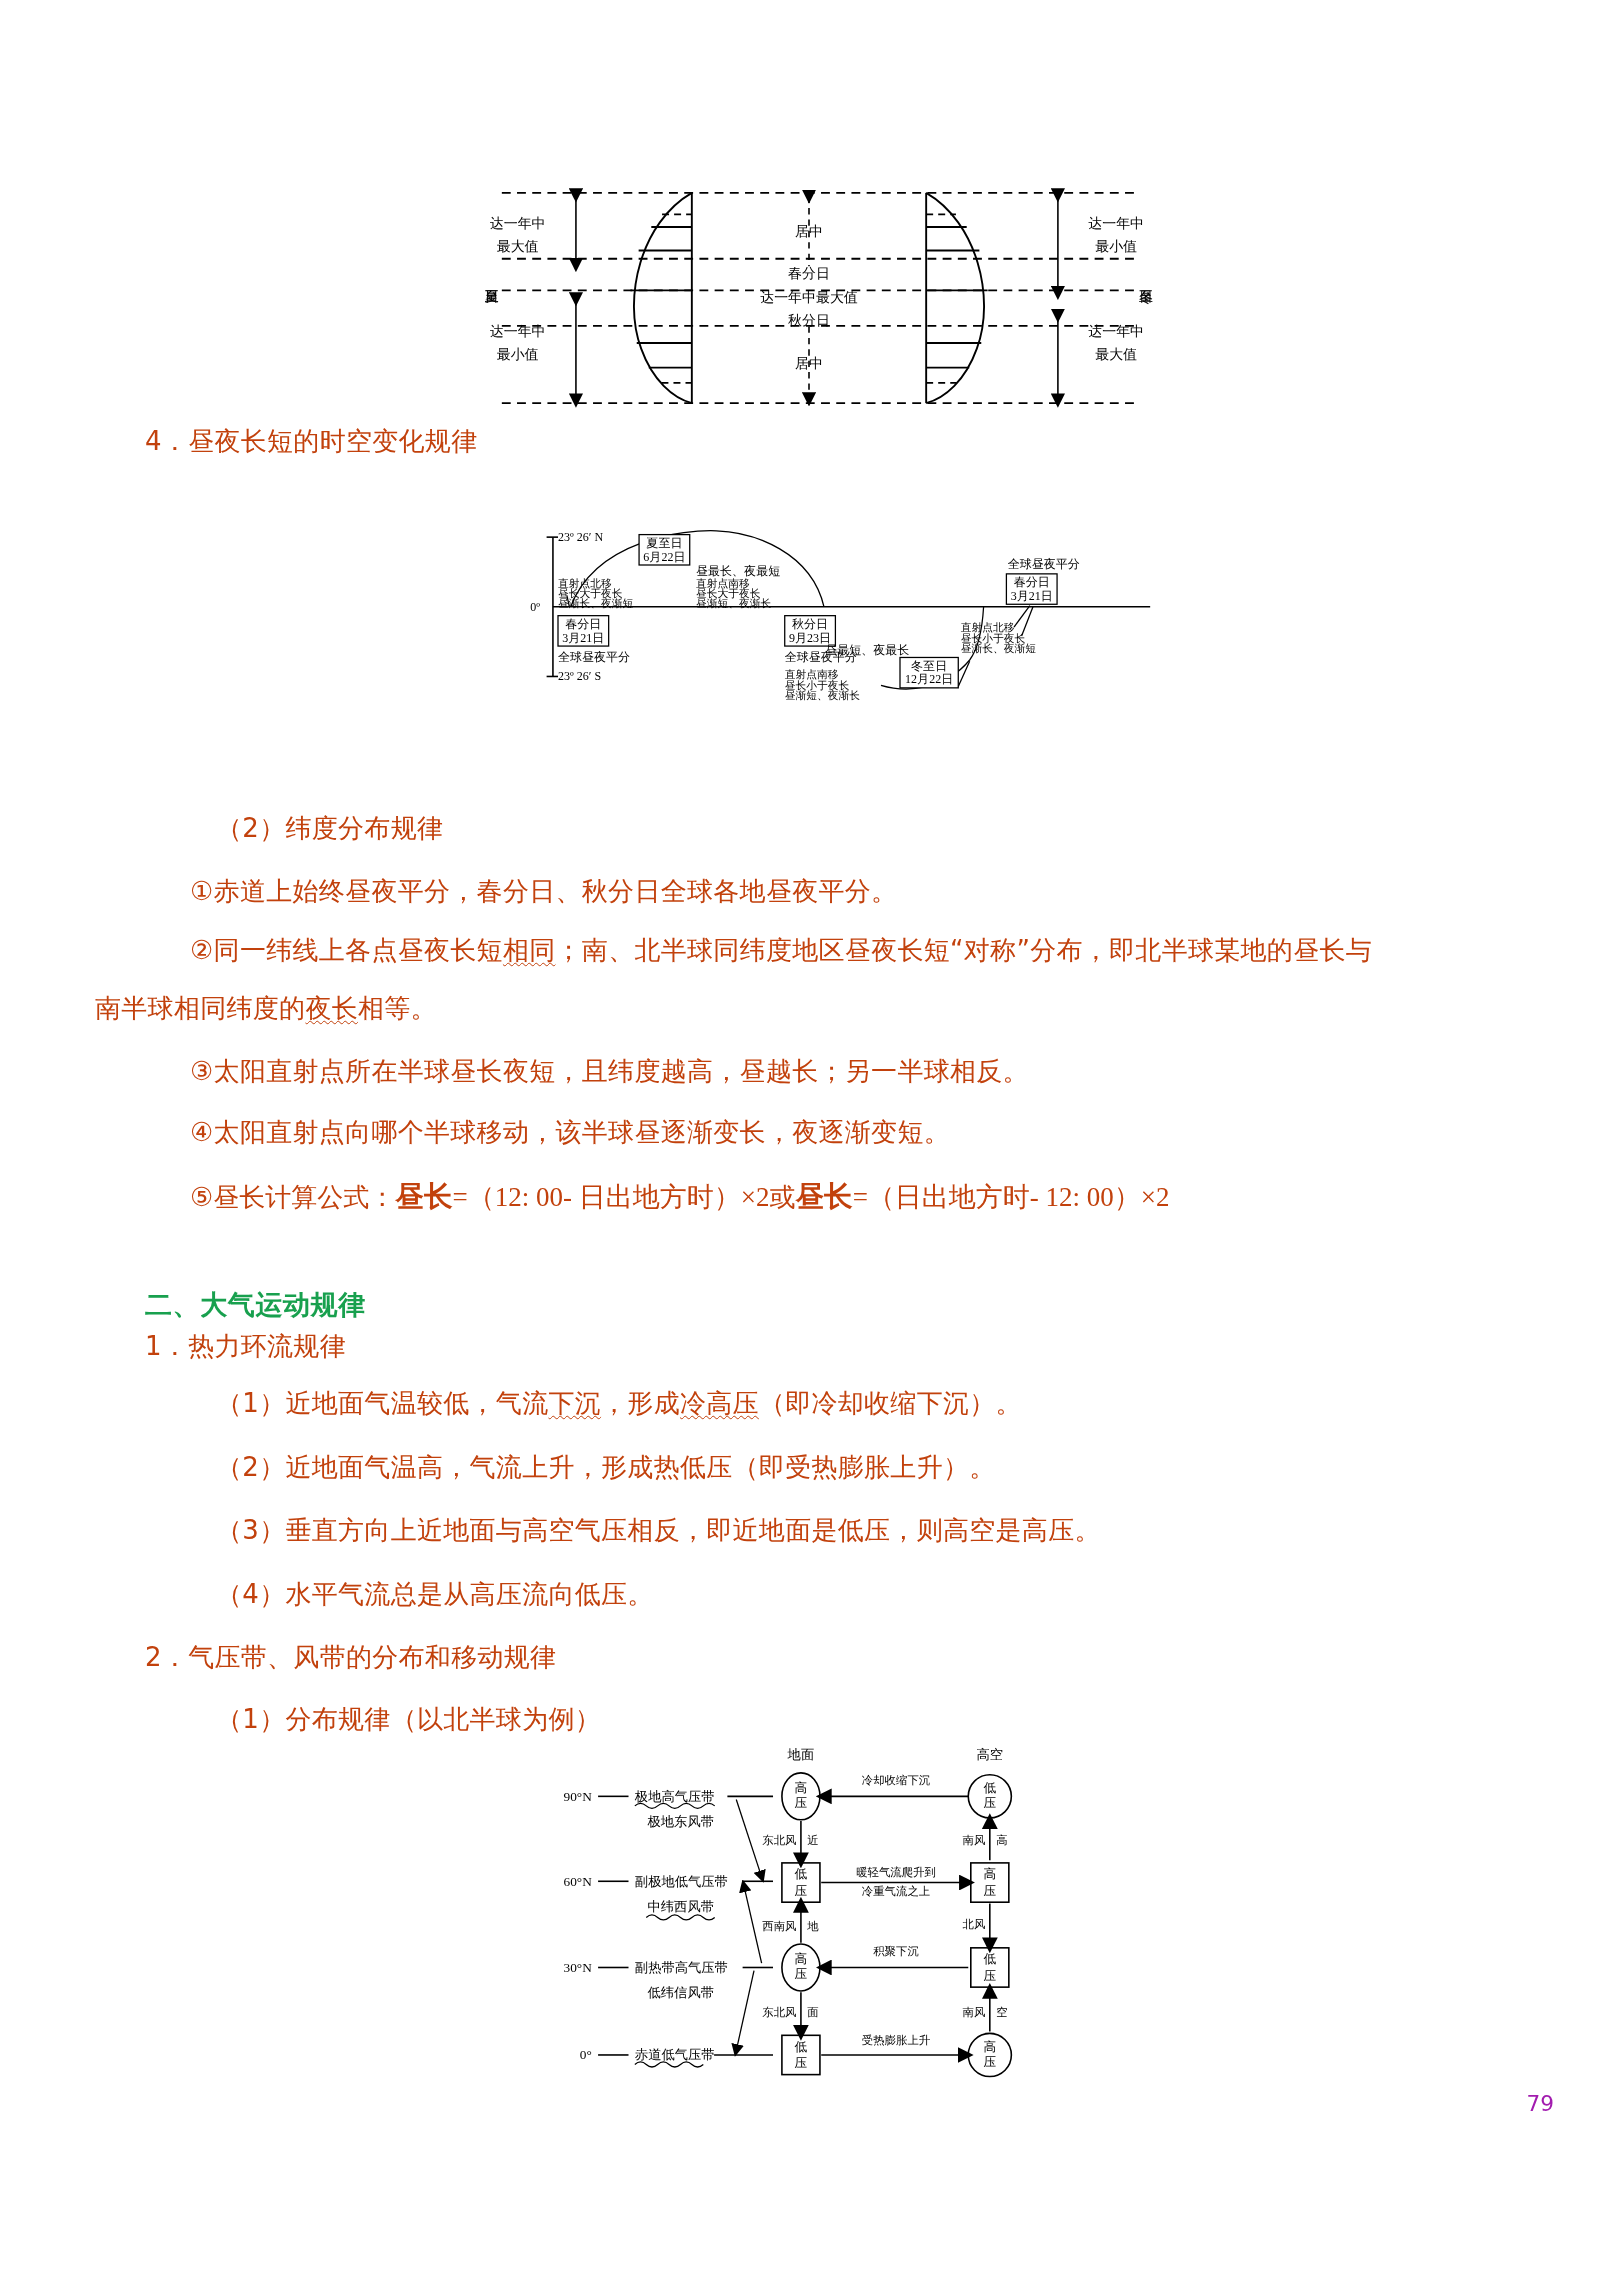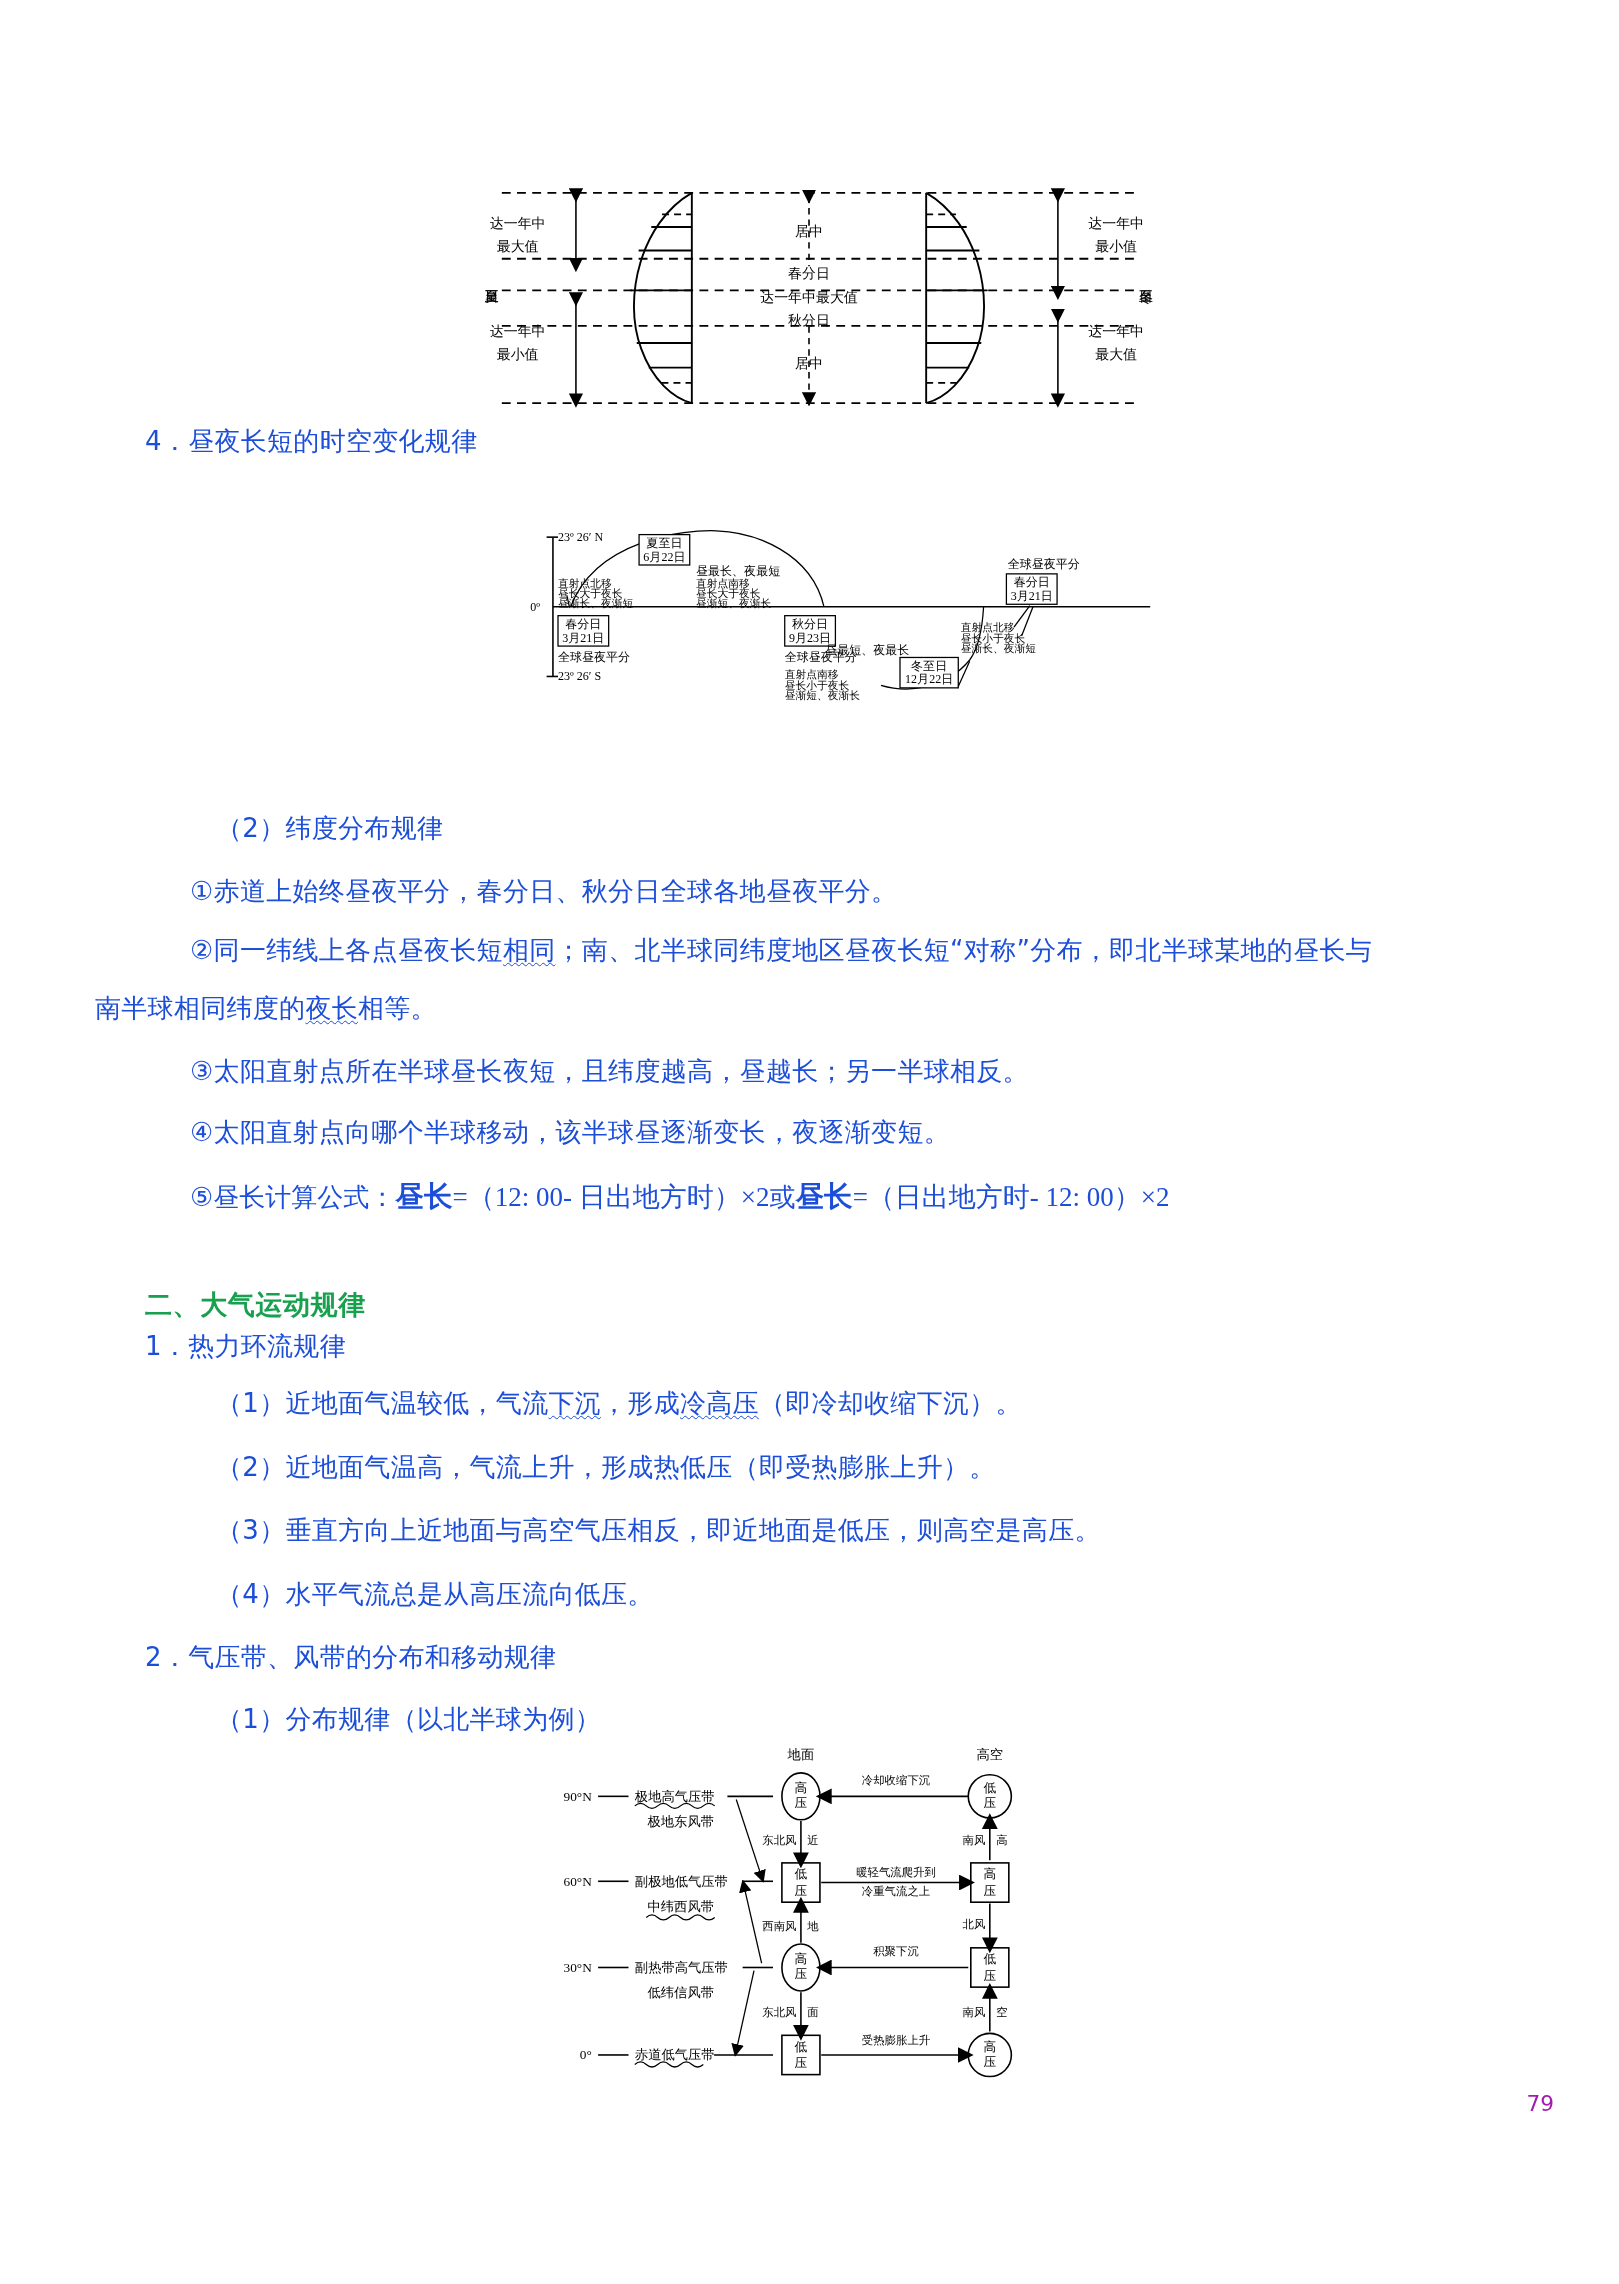--- a/index.html
+++ b/index.html
@@ -19,21 +19,21 @@
     overflow: hidden;
     padding-left: 36px;
   }
 
   
   .txt {
     position: absolute;
     font-family: "DejaVu Sans", "Liberation Sans", sans-serif;
     font-size: 25px;
     line-height: 1.35;
-    color: #1d4ed8;
+    color: #c2410c;
     white-space: nowrap;
   }
   .body-line { font-size: 26px; letter-spacing: 0.3px; }
   .lvl1 { left: 145px; }
   .lvl2 { left: 216px; }
   .lvl3 { left: 190px; }
   .green-head {
     color: #18a04e;
     font-weight: bold;
     font-size: 27px;

